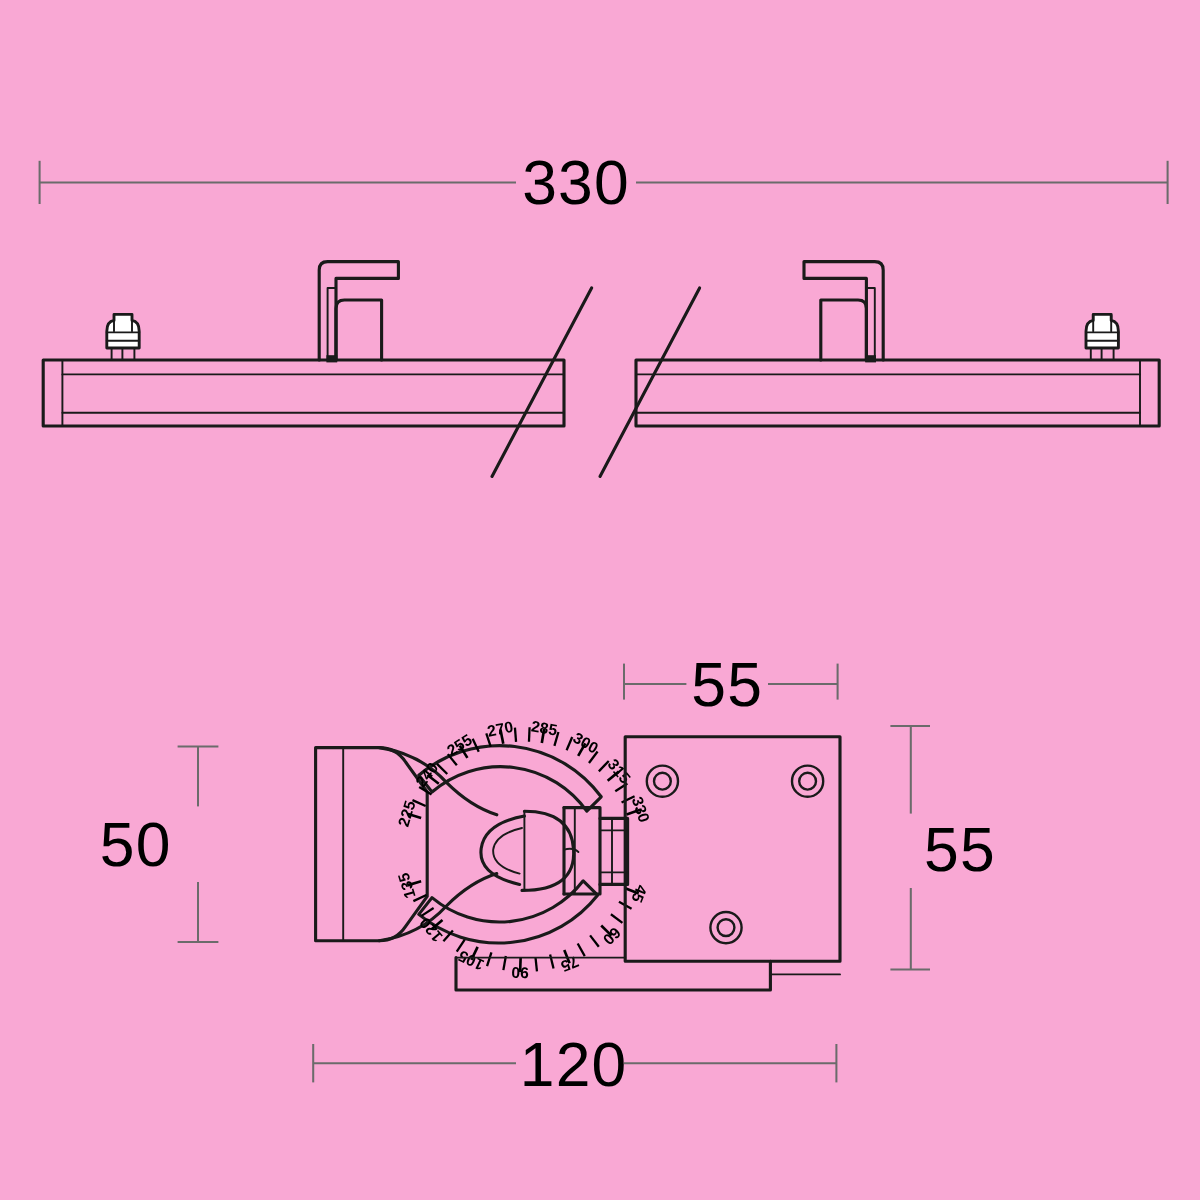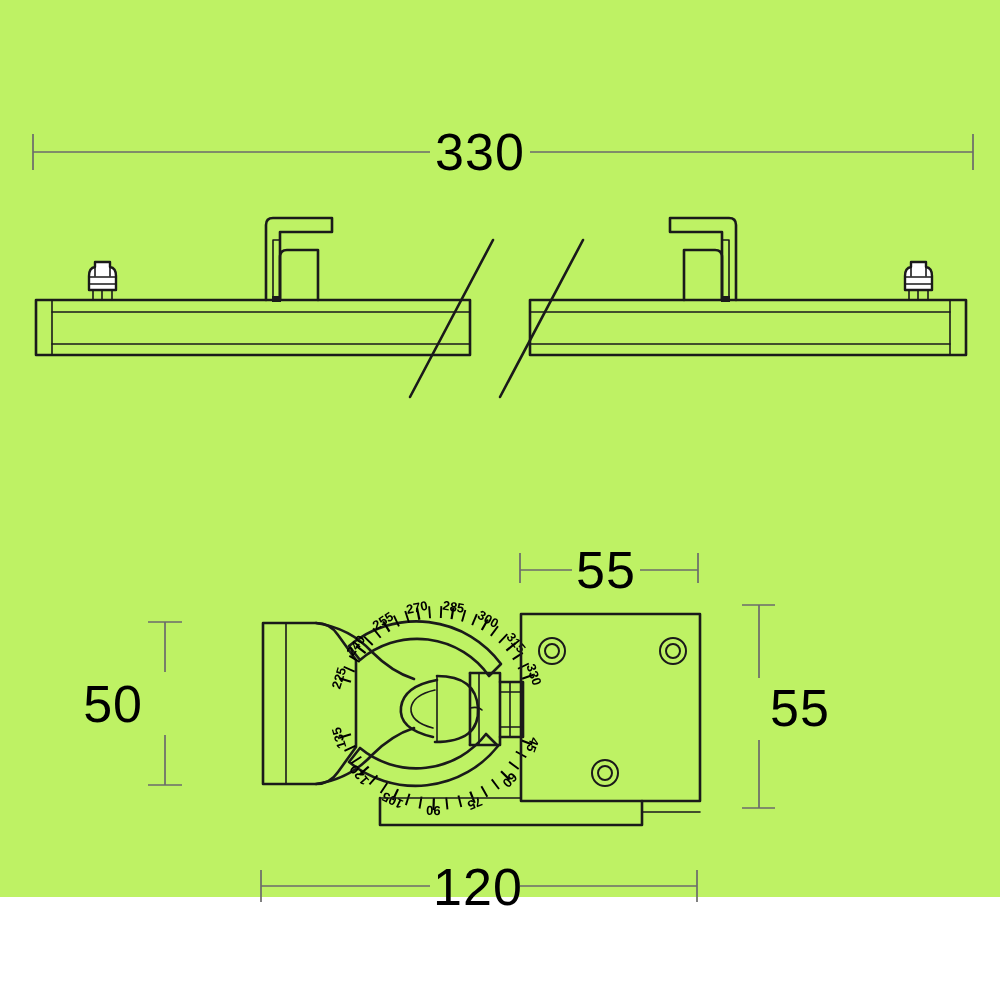--- a/index.html
+++ b/index.html
@@ -9,22 +9,22 @@
   }
   body {
     width: 1000px;
     height: 1000px;
     font-family: "Liberation Sans", sans-serif;
     overflow: hidden;
   }
   #drawing-root {
     position: relative;
     width: 1000px;
-    height: 897px;
-    background: #bef264;
+    height: 1000px;
+    background: #f9a8d4;
   }
   svg.sheet {
     position: absolute;
     left: 0;
     top: 0;
     width: 1000px;
     height: 1000px;
     display: block;
   }
   .dim-text {

